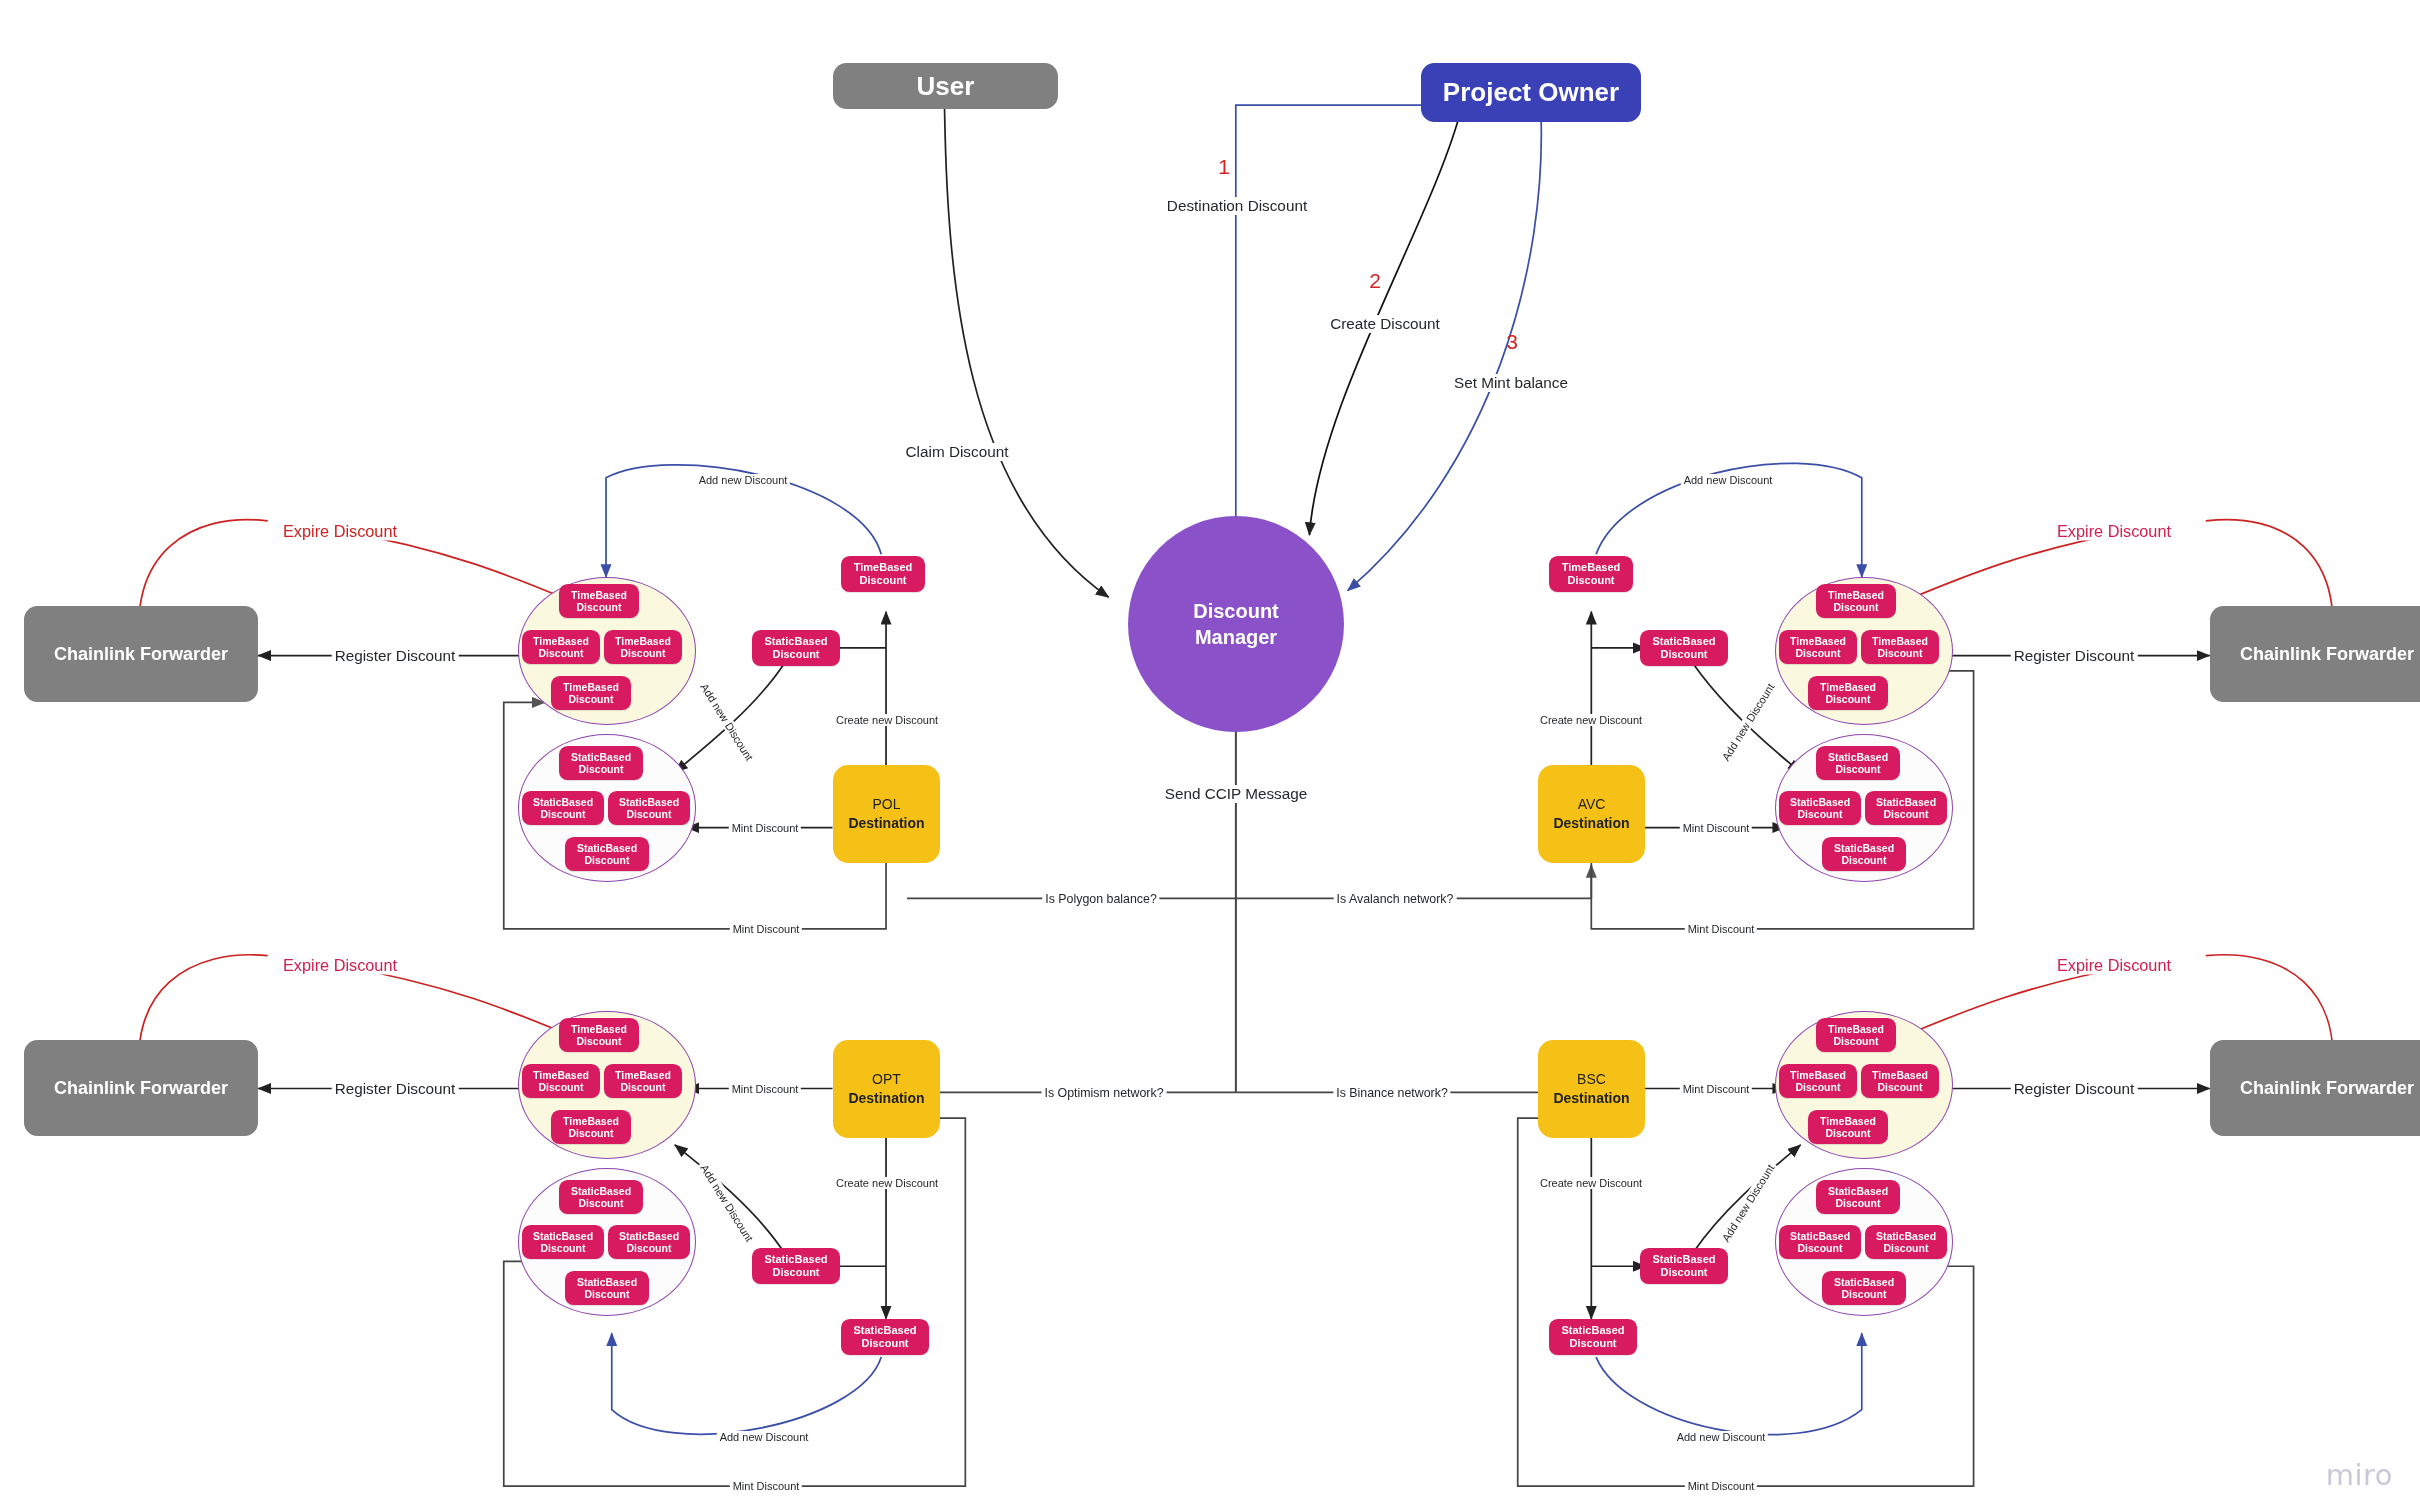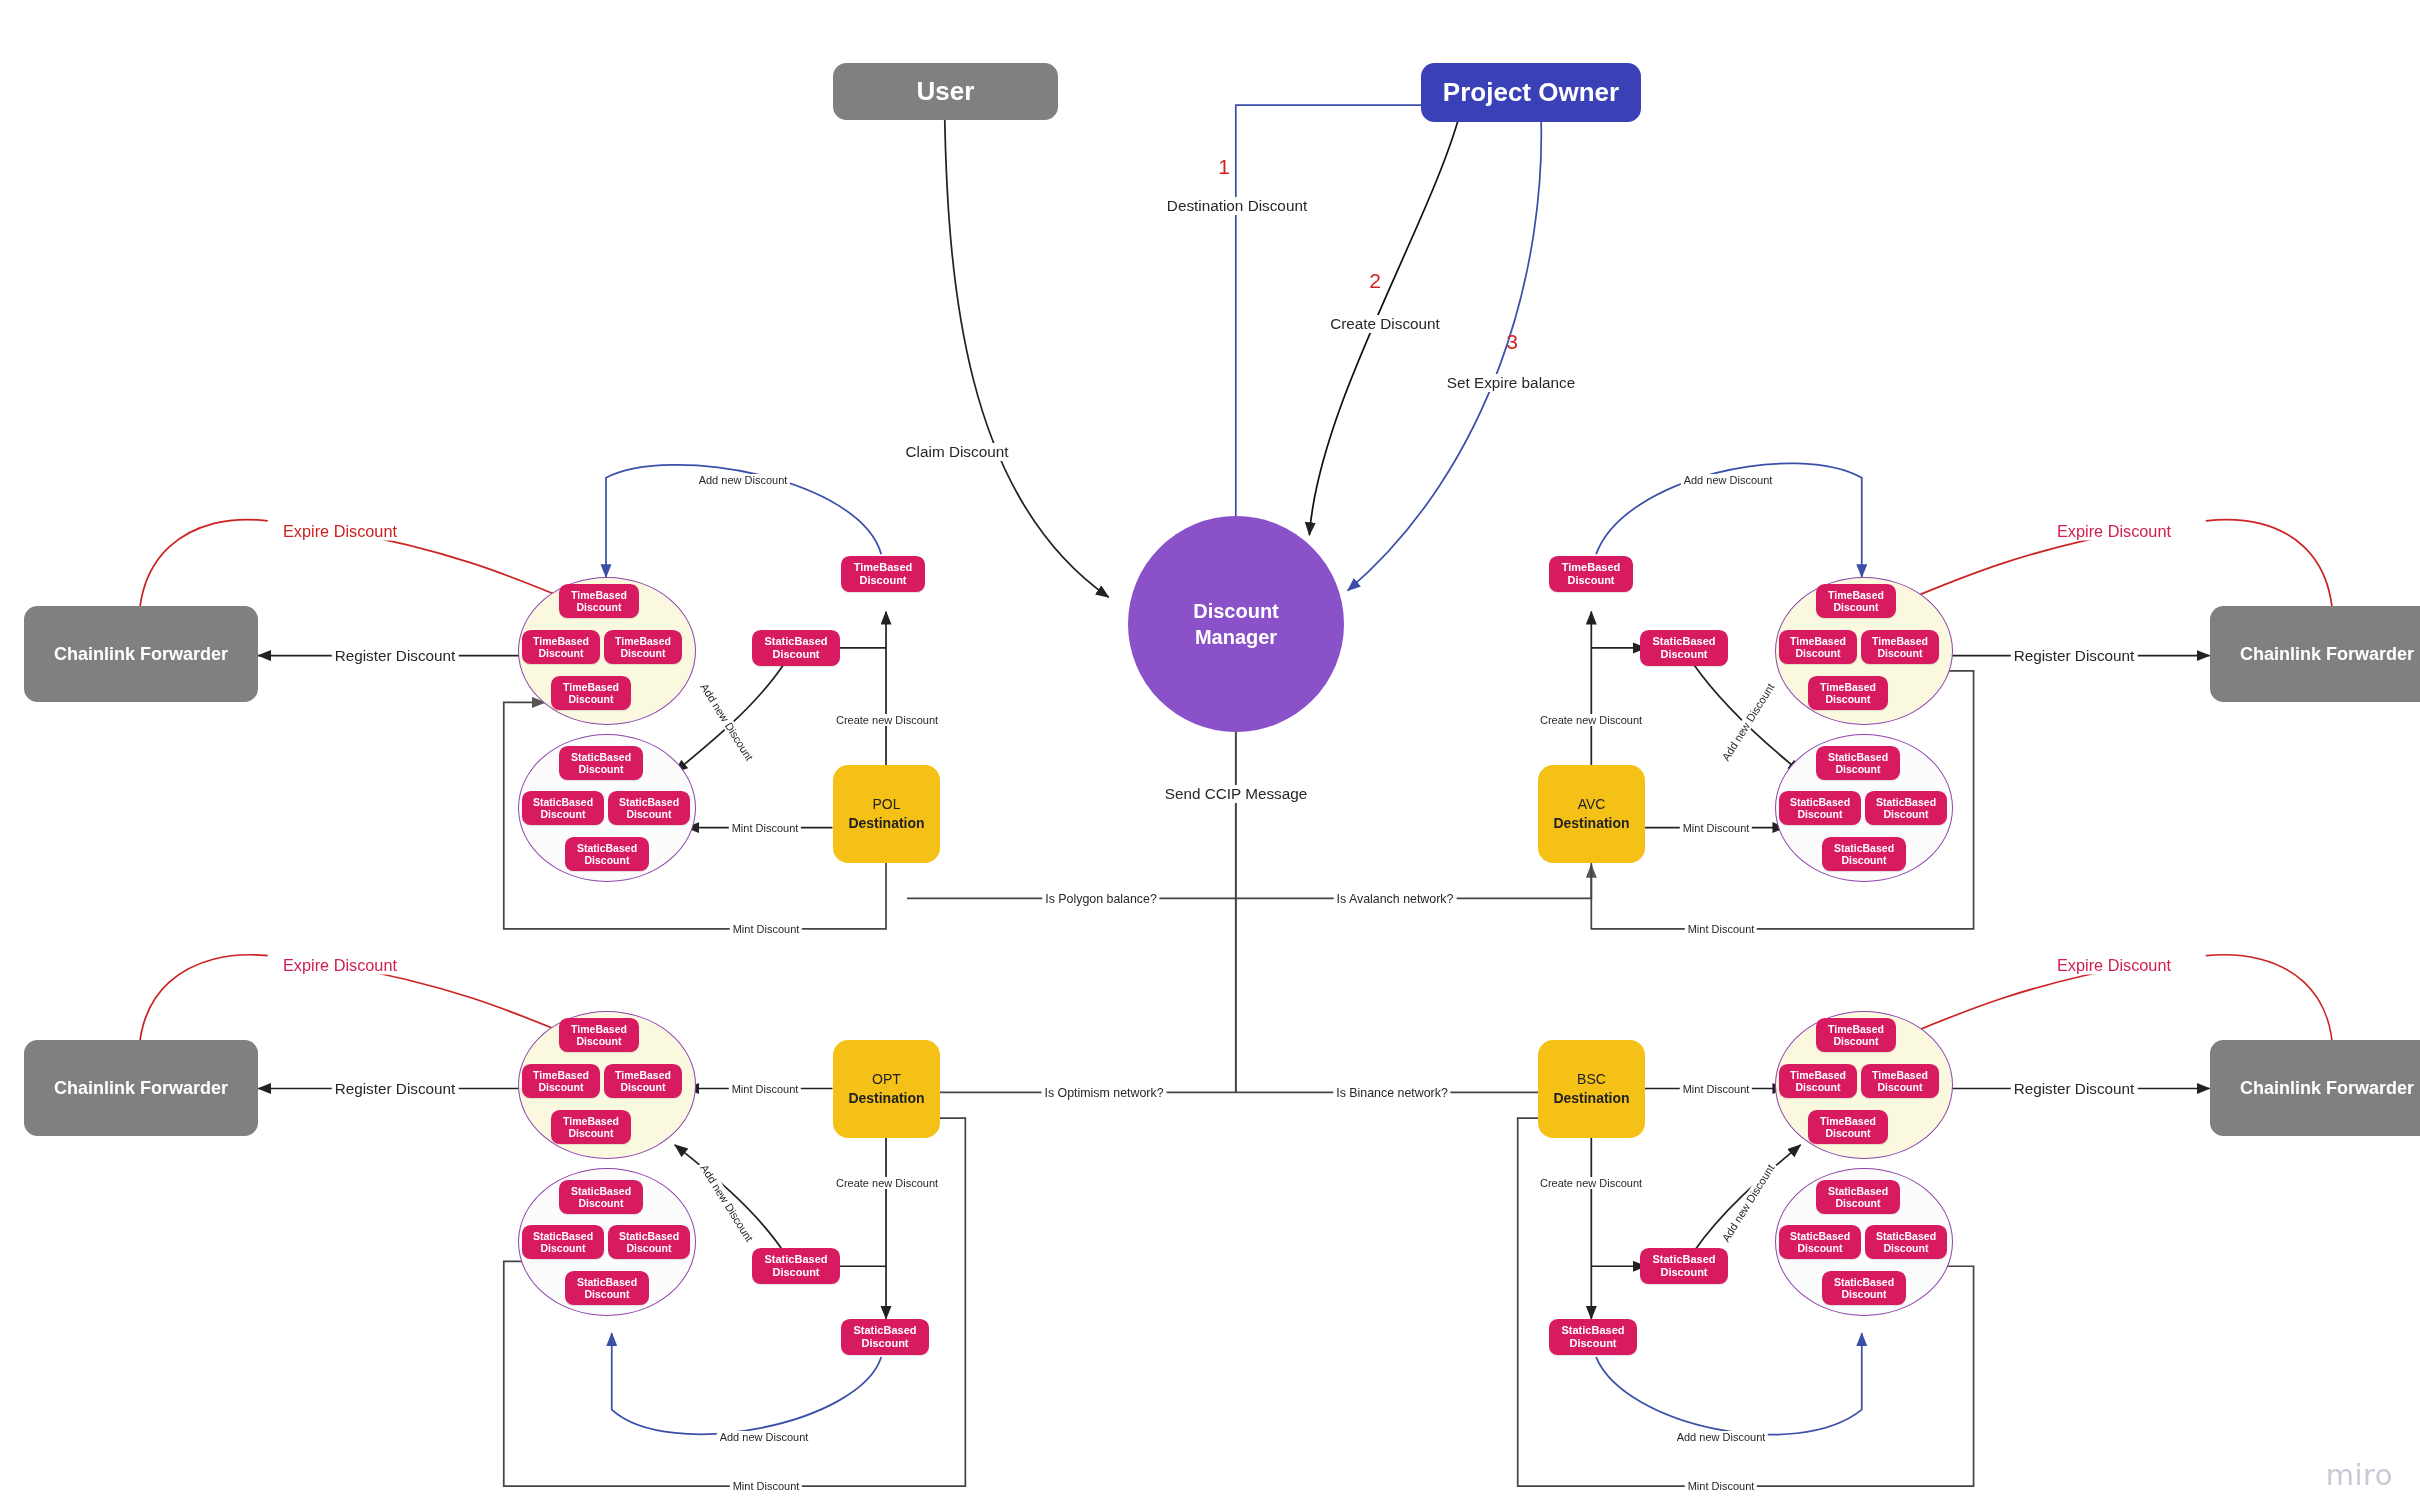--- a/index.html
+++ b/index.html
@@ -135,21 +135,21 @@
       <path d="M1721,1139 L1868,1139" stroke="#222222" marker-end="url(#ab)"></path>
       <path d="M1772,1310 C1805,1262 1852,1225 1884,1198" stroke="#222222" marker-end="url(#ab)"></path>
       <path d="M1670,1420 C1700,1492 1880,1530 1948,1475 L1948,1395" stroke="#3b4fa8" marker-end="url(#ablue)"></path>
       <path d="M1624,1170 L1588,1170 L1588,1555 L2065,1555 L2065,1325 L2022,1325" stroke="#444444" marker-end="url(#agrey)"></path>
       <path d="M2037,1139 L2312,1139" stroke="#222222" marker-end="url(#ab)"></path>
       <path d="M2438,1139 C2456,1035 2390,992 2308,1000" stroke="#cc2222"></path>
       <path d="M2235,1010 C2120,1030 2050,1060 1990,1085" stroke="#cc2222" marker-end="url(#ared)"></path>
     </g>
   </svg>
 
-  <div class="node actor big" style="left:833px;top:63px;width:225px;height:57px;">
+  <div class="node actor big" style="left:833px;top:63px;width:225px;height:46px;">
     <span>User</span>
   </div>
 
   <div class="node owner" style="left:1421px;top:63px;width:220px;height:59px;">
     <span>Project Owner</span>
   </div>
 
   <div class="node mgr" style="left:1128px;top:516px;width:216px;height:216px;flex-direction:column;">
     <span>Discount</span>
     <span>Manager</span>
@@ -367,21 +367,21 @@
   <div class="node chip lone" style="left:1549px;top:1319px;width:88px;height:36px;flex-direction:column;">
     <span>StaticBased</span>
     <span>Discount</span>
   </div>
 
   <div class="lbl num" style="left:1224px;top:167px;">1</div>
   <div class="lbl" style="left:1237px;top:206px;">Destination Discount</div>
   <div class="lbl num" style="left:1375px;top:281px;">2</div>
   <div class="lbl" style="left:1385px;top:324px;">Create Discount</div>
   <div class="lbl num" style="left:1512px;top:342px;">3</div>
-  <div class="lbl" style="left:1511px;top:383px;">Set Expire balance</div>
+  <div class="lbl" style="left:1511px;top:383px;">Set Mint balance</div>
 
   <div class="lbl" style="left:957px;top:452px;">Claim Discount</div>
   <div class="lbl" style="left:1236px;top:794px;">Send CCIP Message</div>
 
   <div class="lbl sm" style="left:1101px;top:899px;">Is Polygon balance?</div>
   <div class="lbl sm" style="left:1395px;top:899px;">Is Avalanch network?</div>
   <div class="lbl sm" style="left:1104px;top:1093px;">Is Optimism network?</div>
   <div class="lbl sm" style="left:1392px;top:1093px;">Is Binance network?</div>
 
   <div class="lbl xs" style="left:743px;top:480px;">Add new Discount</div>

